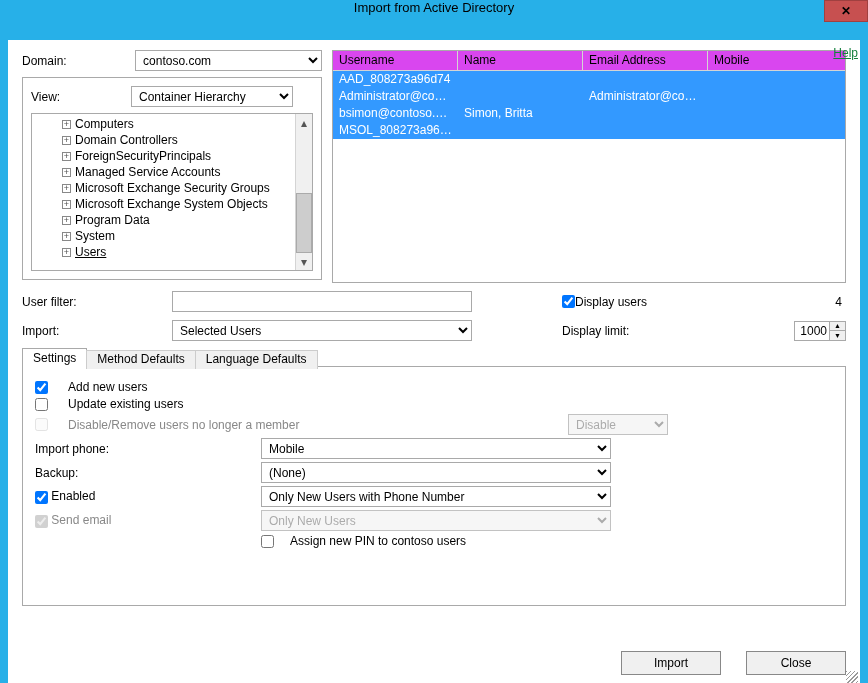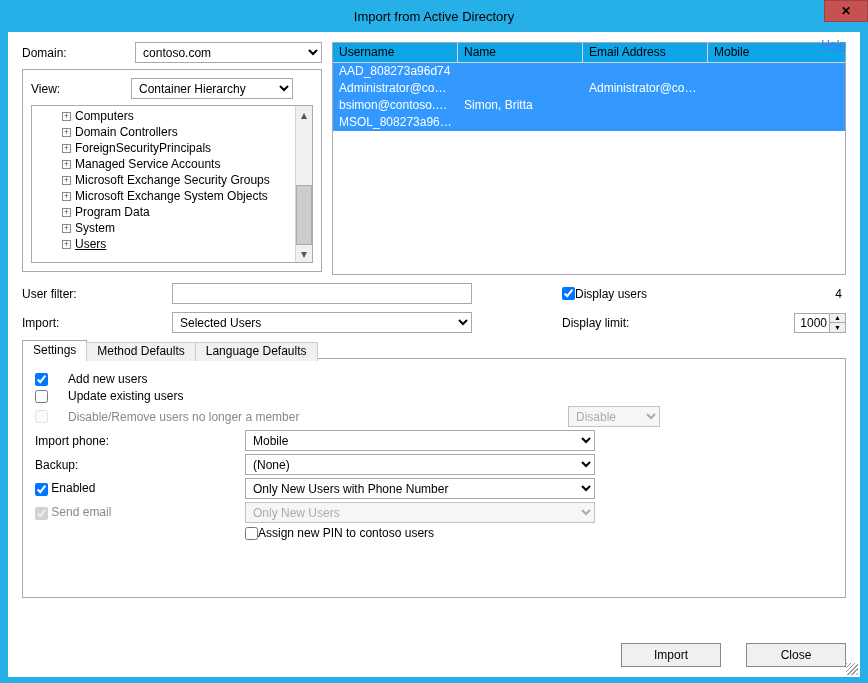--- a/index.html
+++ b/index.html
@@ -1,25 +1,25 @@
 <!DOCTYPE html>
 <html><head>
 <meta charset="utf-8">
 <style>
   * { box-sizing: border-box; font-family: "Segoe UI", Tahoma, sans-serif; font-size: 12px; }
   html, body { margin: 0; padding: 0; }
   body { background: #27b0e8; width: 868px; height: 683px; position: relative; }
 
-  .titlebar { height: 32px; background: #27b0e8; display: flex; align-items: center; position: relative; }
+  .titlebar { height: 40px; background: #27b0e8; display: flex; position: relative; }
   .titlebar-title { flex: 1; text-align: center; color: #000; font-size: 13px; }
   .close-btn { width: 44px; height: 22px; background: #c75050; position: absolute; right: 0; top: 0; display: flex; align-items: center; justify-content: center; color: #000; font-weight: bold; cursor: pointer; border: 1px solid #a04040; }
 
   .window-body { background: #fff; margin: 0 8px 8px 8px; height: 645px; position: relative; padding: 10px 14px; }
 
-  .help-link { position: absolute; top: 6px; right: 14px; color: #3b82f6; text-decoration: underline; cursor: pointer; margin-left: 36px; }
+  .help-link { position: absolute; top: 6px; right: 2px; color: #15803d; text-decoration: underline; cursor: pointer; margin-left: 36px; }
 
   .row { display: flex; align-items: center; margin-bottom: 6px; }
   .lbl { width: 115px; color: #000; }
   select, input[type=text] { border: 1px solid #a9a9a9; background: #fff; padding: 1px 3px; height: 21px; }
   select { height: 21px; }
 
   .top-area { display: flex; gap: 10px; }
   .left-col { width: 300px; }
   .right-col { flex: 1; }
 
@@ -35,21 +35,21 @@
   .tree-wrap { display:flex; border: 1px solid #a9a9a9; margin-top: 6px; height: 158px; }
   .tree { flex:1; overflow: hidden; padding: 2px 0 2px 30px; }
   .tree-item { display: flex; align-items: center; height: 16px; cursor: pointer; gap: 4px; }
   .expander { width: 9px; height: 9px; border: 1px solid #888; display:inline-flex; align-items:center; justify-content:center; font-size:9px; line-height:7px; color:#555; background:#fff;}
   .tree-scroll { width:17px; border-left:1px solid #d4d4d4; background:#f0f0f0; display:flex; flex-direction:column; }
   .scroll-btn { height:17px; display:flex; align-items:center; justify-content:center; color:#555; cursor:pointer;}
   .scroll-thumb { background:#cdcdcd; border:1px solid #aaa; margin:0; height:60px; }
   .scroll-track { flex:1; display:flex; flex-direction:column; }
 
   .list-view { border: 1px solid #a9a9a9; height: 233px; background:#fff; }
-  .lv-header { display:flex; background:#0ea5e9; border-bottom:1px solid #d4d4d4; height:20px; }
+  .lv-header { display:flex; background:#d946ef; border-bottom:1px solid #d4d4d4; height:20px; }
   .lv-col { border-right:1px solid #d4d4d4; padding: 2px 6px; color:#000; overflow:hidden; white-space:nowrap;}
   .lv-col.c1 { width:125px;} .lv-col.c2{width:125px;} .lv-col.c3{width:125px;} .lv-col.c4{width:100px; border-right:none;}
   .lv-rows { }
   .lv-row { display:flex; height:17px; color:#fff; background:#3399ff; }
   .lv-cell { padding: 1px 6px; overflow:hidden; white-space:nowrap; text-overflow:ellipsis;}
   .lv-cell.c1{width:125px;} .lv-cell.c2{width:125px;} .lv-cell.c3{width:125px;} .lv-cell.c4{width:100px;}
 
   .mid-row { display:flex; align-items:center; margin-top:8px; gap:0; }
   .mid-lbl { width:150px; }
   .user-filter-input { width:300px; }
@@ -61,21 +61,21 @@
   .spin-btns div { width:15px; height:9px; font-size:7px; display:flex; align-items:center; justify-content:center; background:#f0f0f0; cursor:pointer;}
   .spin-btns div:first-child { border-bottom:1px solid #a9a9a9;}
 
   .import-select { width:300px; }
 
   .settings-tabs { margin-top:6px; }
   .settings-panel { border:1px solid #a9a9a9; padding:10px 6px 30px 6px; height:240px;}
   .chk-row { display:flex; align-items:center; margin:3px 0 3px 6px; gap:20px;}
   .chk-row.disabled { color:#888; }
   .chk-row.disabled input[type=checkbox]{ opacity:0.6;}
-  .form-row { display:flex; align-items:center; margin:3px 0 0 6px;}
+  .form-row { display:flex; align-items:center; margin:3px 0 0 6px;gap:16px;}
   .form-lbl { width:210px; }
   .form-row select { width:350px; }
   select:disabled { background:#f3f3f3; color:#888;}
 
   .dialog-buttons { position:absolute; right:14px; bottom:10px; display:flex; gap:25px;}
   .btn { width:100px; height:24px; border:1px solid #888; background:#f0f0f0; cursor:pointer; }
 
   input[type=checkbox]{ width:13px; height:13px; margin:0; }
   .resize-grip { position:absolute; right:2px; bottom:2px; width:12px; height:12px; background: repeating-linear-gradient(135deg,#999 0 1px, transparent 1px 3px);}
 </style>
@@ -231,21 +231,21 @@
           <input type="checkbox" checked="" style="">
           <span>Add new users</span>
         </div>
       <div class="chk-row">
           <input type="checkbox" style="">
           <span>Update existing users</span>
         </div>
       <div class="chk-row disabled">
         <input type="checkbox" disabled="" style="">
         <span style="width:480px">Disable/Remove users no longer a member</span>
-        <select disabled="" style="width:92px"><option>Disable</option></select>
+        <select disabled="" style="width:100px"><option>Disable</option></select>
       </div>
       <div class="form-row">
           <span class="form-lbl">Import phone:</span>
           <select><option>Mobile</option></select>
         </div>
       <div class="form-row">
           <span class="form-lbl">Backup:</span>
           <select><option>(None)</option></select>
         </div>
       <div class="form-row">

